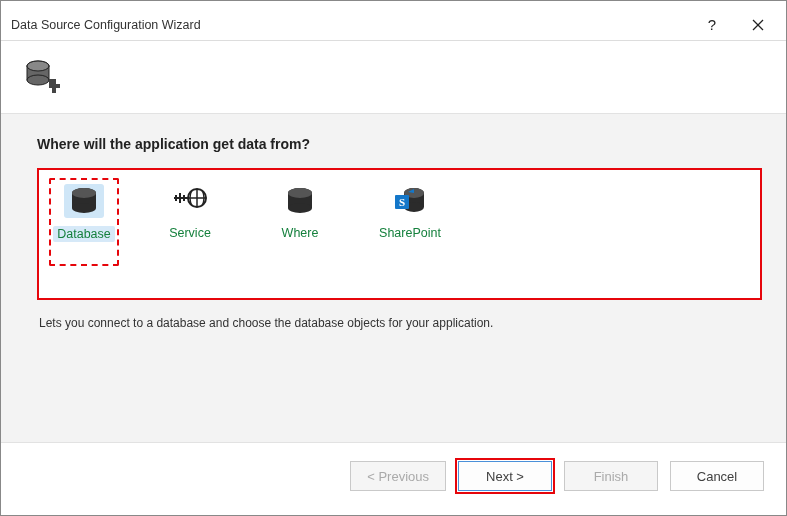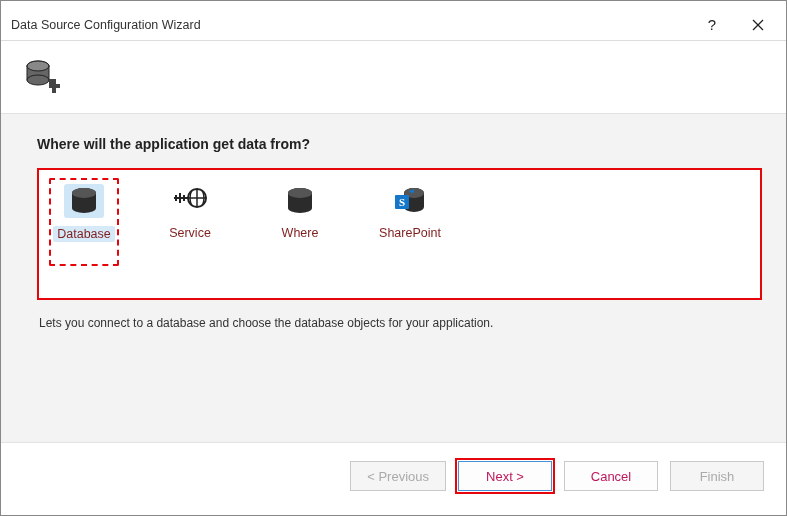--- a/index.html
+++ b/index.html
@@ -73,21 +73,21 @@
       flex-direction: column;
       align-items: center;
       gap: 8px;
       width: 70px;
       cursor: pointer;
     }
     .opt-icon {
       width: 40px; height: 34px;
       display: flex; align-items: center; justify-content: center;
     }
-    .opt-label { font-size: 12.5px; color: #7f1d1d; text-align:center; }
+    .opt-label { font-size: 12.5px; color: #15803d; text-align:center; }
     .opt.selected {
       border: 2px dashed #e6050b;
       padding: 4px 2px 2px 2px;
       margin: -6px -4px -4px -4px;
       border-radius: 2px;
     }
     .opt.selected .opt-icon { background: #cfe6f7; border-radius: 3px; padding: 2px 3px;}
     .opt.selected .opt-label { background: #d6e9f8; padding: 1px 4px; border-radius: 2px;}
     .description {
       font-size: 12px;
@@ -103,21 +103,21 @@
       margin-left: 6px;
     }
     .btn {
       min-width: 94px;
       height: 30px;
       padding: 0 16px;
       background: #fdfdfd;
       border: 1px solid #c9c9c9;
       font-family: inherit;
       font-size: 13px;
-      color: #be185d;
+      color: #404040;
       cursor: pointer;
     }
     .btn.disabled {
       color: #aaa;
       background: #f5f5f5;
       cursor: default;
     }
     .btn.highlight {
       outline: 2px solid #e6050b;
       outline-offset: 1px;
@@ -221,17 +221,17 @@
       </div>
 
     </div>
 
     <div class="description">Lets you connect to a database and choose the database objects for your application.</div>
   </div>
 
   <div class="footer">
     <button class="btn disabled">&lt; Previous</button>
     <button class="btn highlight">Next &gt;</button>
+    <button class="btn disabled">Finish</button>
     <button class="btn">Cancel</button>
-    <button class="btn disabled">Finish</button>
   </div>
 
 </div>
 
 </body></html>

